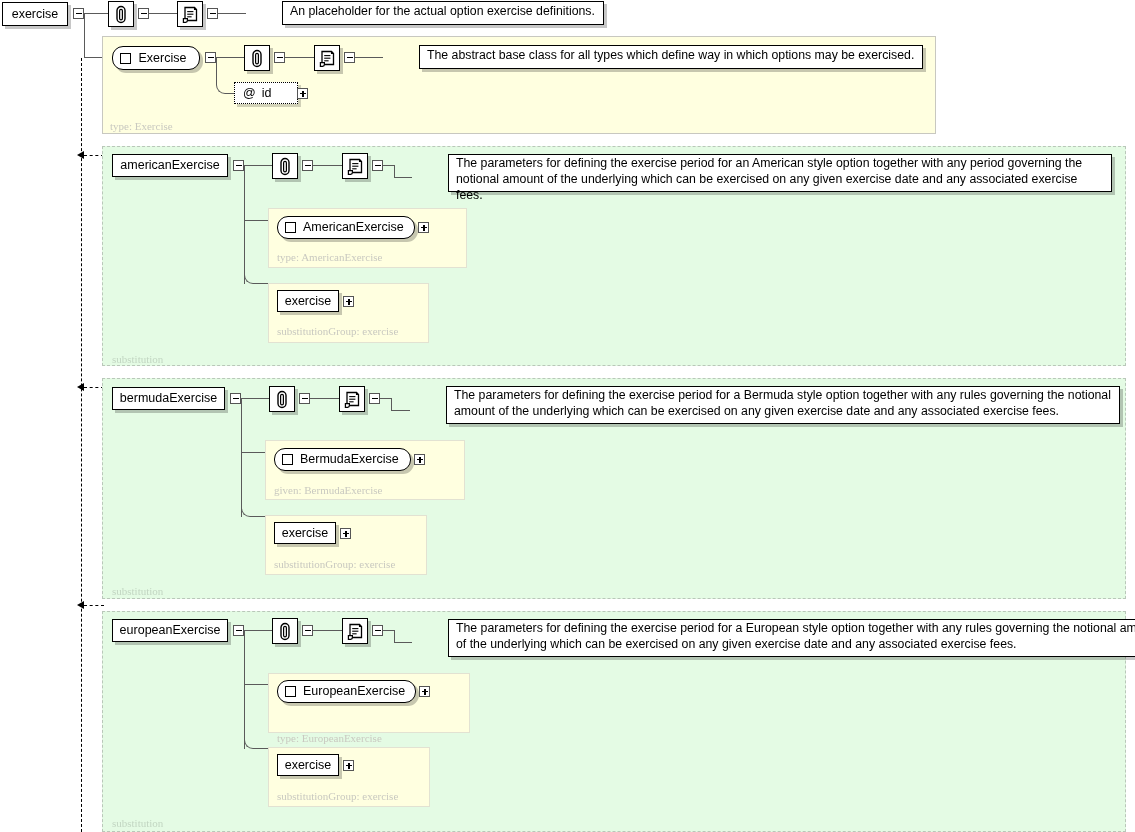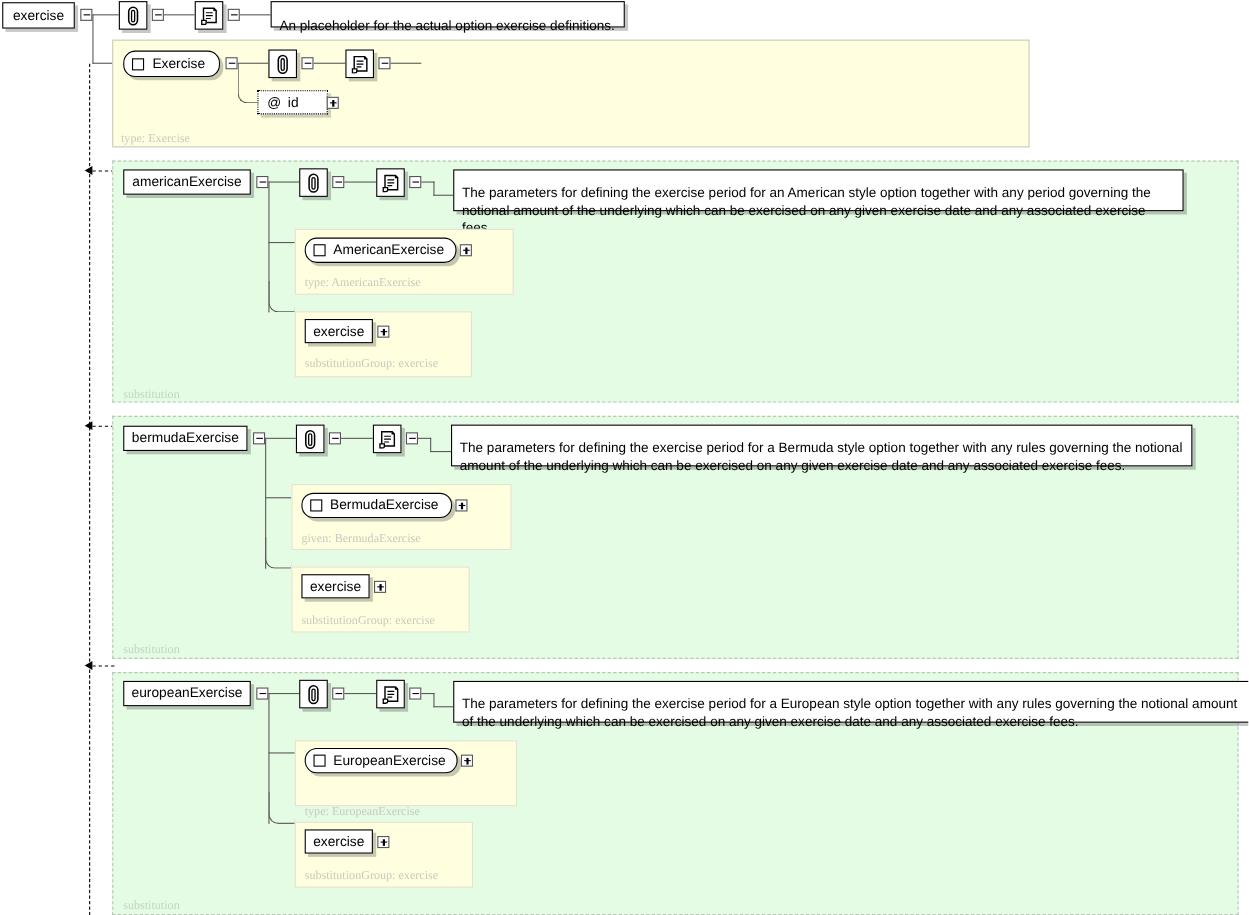--- a/index.html
+++ b/index.html
@@ -103,22 +103,23 @@
 
   
   .doc-box{
     position:absolute;
     background:#ffffff;
     border:1.4px solid #000;
     box-sizing:border-box;
     font-size:12.3px;
     line-height:16px;
     color:#000;
-    padding:12px 6px 3px 7px;
+    padding:0 6px 3px 7px;
     box-shadow:3px 3px 0 0 rgba(0,0,0,0.22);
+    margin-left:36px;
   }
 
   
   .icon-box{
     position:absolute;
     width:26px;height:26px;
     background:#ffffff;
     border:1.6px solid #000;
     box-sizing:border-box;
     box-shadow:3px 3px 0 0 rgba(0,0,0,0.22);
@@ -236,20 +237,23 @@
       <path d="M12.5 2.5 V4.5 H14.5" fill="none" stroke="#000" stroke-width="1.1"></path>
       <line x1="5.2" y1="6.6" x2="11.4" y2="6.6" stroke="#000" stroke-width="1.1"></line>
       <line x1="5.2" y1="9.2" x2="11.4" y2="9.2" stroke="#000" stroke-width="1.1"></line>
       <line x1="5.2" y1="11.8" x2="9.6" y2="11.8" stroke="#000" stroke-width="1.1"></line>
       <path d="M1.4 13.6 h4.0 v2.0 a1.7 1.7 0 0 1 -1.7 1.7 h-2.3 z" fill="#fff" stroke="#000" stroke-width="1.2"></path>
     </svg>
   </div>
   <div class="toggle" style="left:344px;top:52px;"></div>
   <div class="hline" style="left:355px;top:57px;width:28px;"></div>
 
+  <div class="doc-box" style="left:383px;top:45px;width:504px;height:24px;line-height:18px;">
+    <span>The abstract base class for all types which define way in which options may be exercised.</span>
+  </div>
 
   <div class="elbow" style="left:216px;top:57px;width:18px;height:37px;"></div>
   <div class="attr-box" style="left:234px;top:82px;width:64px;height:22px;">
     <span>@</span>
     <span>id</span>
   </div>
   <div class="toggle plus" style="left:297px;top:88px;"></div>
 
   <div class="arrow-left" style="left:77px;top:151px;"></div>
   <div class="dashh" style="left:84px;top:155px;width:20px;"></div>

